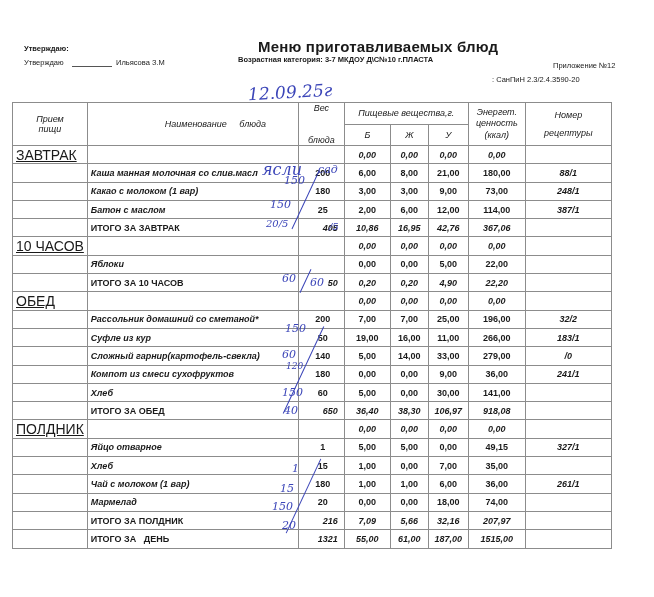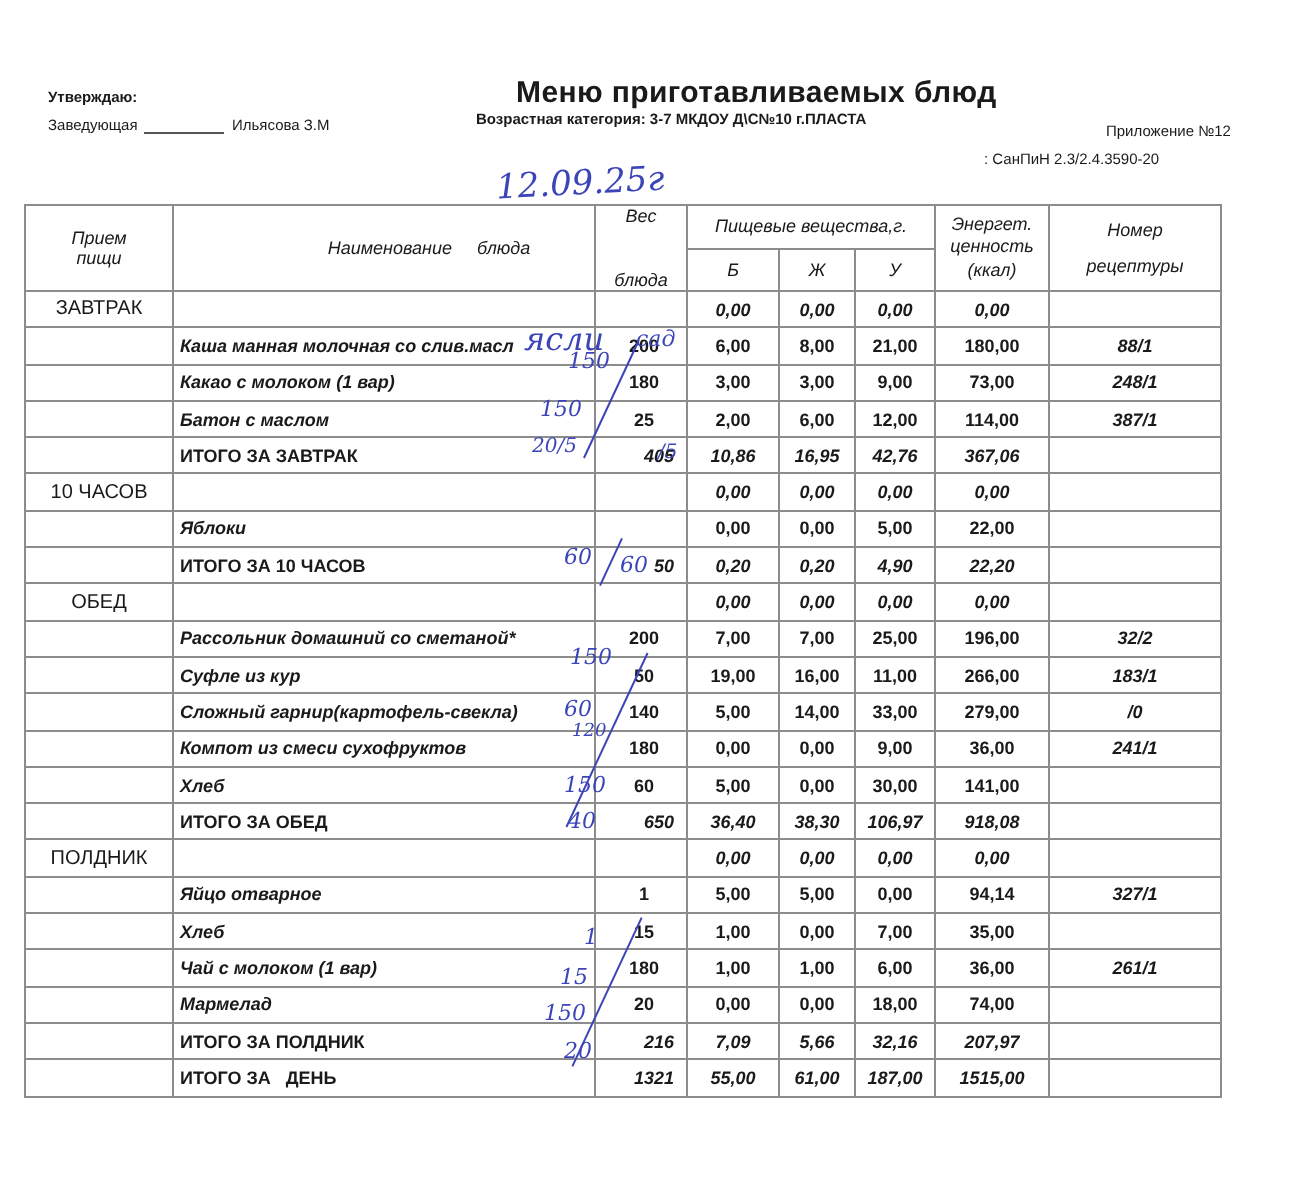--- a/index.html
+++ b/index.html
@@ -16,37 +16,37 @@
   .sanpin { left:492px; top:75px; font-size:7.5px; }
   .hand-date { left:248px; top:82px; font-size:17px; font-style:italic; color:#3b45b8;
                font-family:"DejaVu Serif", serif; transform:rotate(-3deg); }
   table.menu { position:absolute; left:12px; top:102px; border-collapse:collapse;
                table-layout:fixed; font-size:9px;border-radius:11px; }
   table.menu td, table.menu th { border:1px solid #8c8c8c; padding:0 3px; height:17.3px;
                overflow:hidden; white-space:nowrap; }
   table.menu th { font-weight:normal; font-style:italic; font-size:9px; text-align:center; }
   .h-top th { height:22px; }
   .h-bot th { height:36px; }
-  .meal { text-align:center; font-size:10px; }
+  .meal { text-align:left; font-size:14px;text-decoration:underline; }
   .dish { font-style:italic; font-weight:bold; }
   .total-name { font-weight:bold; }
   .num { text-align:center; font-weight:bold; }
   .ital { font-style:italic; }
   .wt { text-align:center; font-weight:bold; padding-left:6px !important; }
   .wt.ital { text-align:right; padding-right:6px !important; }
   .recipe { text-align:center; font-style:italic; font-weight:bold; }
   .hand { position:absolute; color:#3b45b8; font-family:"DejaVu Serif", serif;
           font-style:italic; font-size:11px; white-space:nowrap; }
   .slash { position:absolute; border-left:1.2px solid #3b45b8; transform:rotate(25deg); }
 </style>
 </head>
 <body>
 
 <div class="abs approve-label">Утверждаю:</div>
-<div class="abs approve-role">Заведующая</div>
+<div class="abs approve-role">Утверждаю</div>
 <div class="abs approve-line"></div>
 <div class="abs approve-name">Ильясова З.М</div>
 <div class="abs title">Меню приготавливаемых блюд</div>
 <div class="abs subtitle">Возрастная категория: 3-7 МКДОУ Д\С№10 г.ПЛАСТА</div>
 <div class="abs appendix">Приложение №12</div>
 <div class="abs sanpin">: СанПиН 2.3/2.4.3590-20</div>
 <div class="abs hand-date">12.09.25г</div>
 
 <table class="menu">
   <colgroup>
@@ -249,21 +249,21 @@
       <td class="num ital">0,00</td>
       <td class="recipe"></td>
     </tr>
     <tr>
       <td class="meal"></td>
       <td class="dish">Яйцо отварное</td>
       <td class="wt">1</td>
       <td class="num">5,00</td>
       <td class="num">5,00</td>
       <td class="num">0,00</td>
-      <td class="num">94,14</td>
+      <td class="num">49,15</td>
       <td class="recipe">327/1</td>
     </tr>
     <tr>
       <td class="meal"></td>
       <td class="dish">Хлеб</td>
       <td class="wt">15</td>
       <td class="num">1,00</td>
       <td class="num">0,00</td>
       <td class="num">7,00</td>
       <td class="num">35,00</td>

